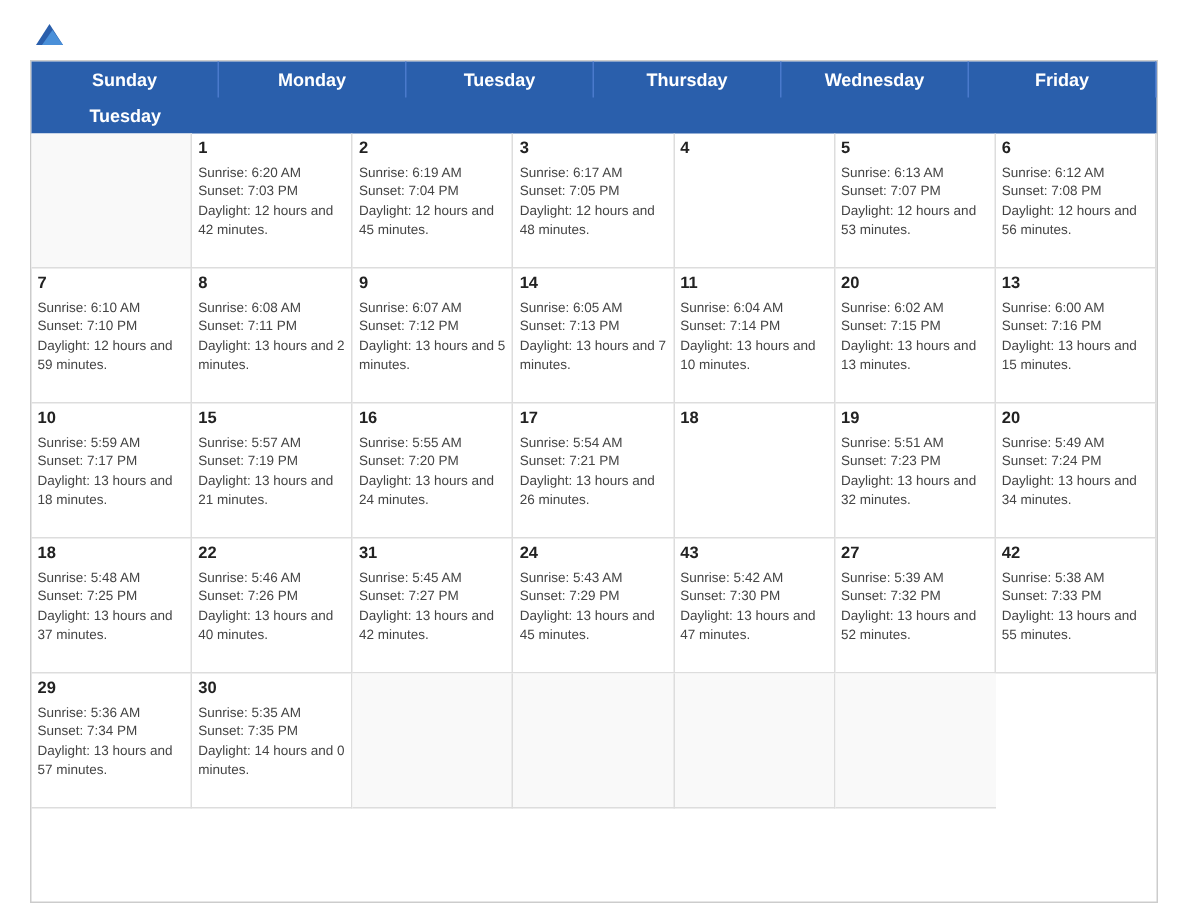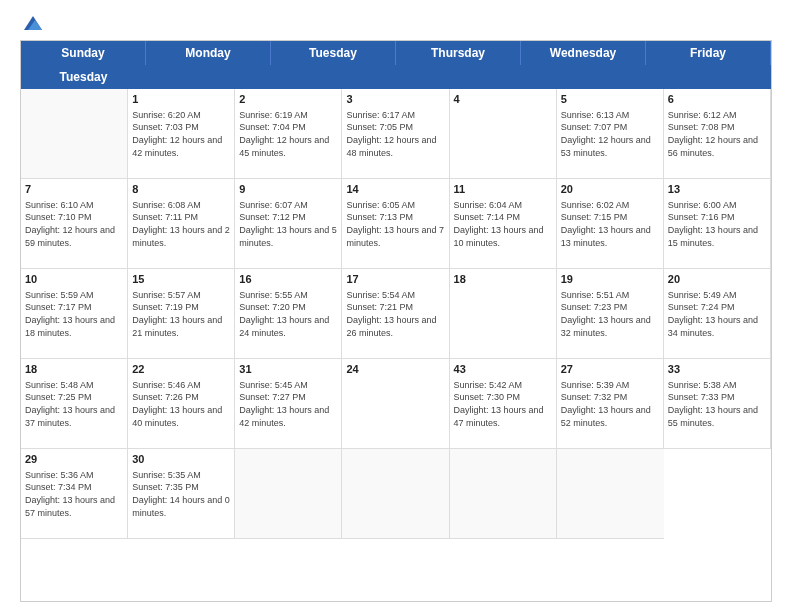--- a/index.html
+++ b/index.html
@@ -227,31 +227,32 @@
         <div class="cal-cell">
           <span class="day-num">22</span>
           <div class="day-info">Sunrise: 5:46 AM<br>Sunset: 7:26 PM<br>Daylight: 13 hours and 40 minutes.</div>
         </div>
         <div class="cal-cell">
           <span class="day-num">31</span>
           <div class="day-info">Sunrise: 5:45 AM<br>Sunset: 7:27 PM<br>Daylight: 13 hours and 42 minutes.</div>
         </div>
         <div class="cal-cell">
           <span class="day-num">24</span>
+          <div class="day-info">Sunrise: 5:43 AM<br>Sunset: 7:29 PM<br>Daylight: 13 hours and 45 minutes.</div>
         </div>
         <div class="cal-cell">
           <span class="day-num">43</span>
           <div class="day-info">Sunrise: 5:42 AM<br>Sunset: 7:30 PM<br>Daylight: 13 hours and 47 minutes.</div>
         </div>
         <div class="cal-cell">
           <span class="day-num">27</span>
           <div class="day-info">Sunrise: 5:39 AM<br>Sunset: 7:32 PM<br>Daylight: 13 hours and 52 minutes.</div>
         </div>
         <div class="cal-cell">
-          <span class="day-num">33</span>
+          <span class="day-num">42</span>
           <div class="day-info">Sunrise: 5:38 AM<br>Sunset: 7:33 PM<br>Daylight: 13 hours and 55 minutes.</div>
         </div>
         <div class="cal-cell">
           <span class="day-num">29</span>
           <div class="day-info">Sunrise: 5:36 AM<br>Sunset: 7:34 PM<br>Daylight: 13 hours and 57 minutes.</div>
         </div>
         <div class="cal-cell">
           <span class="day-num">30</span>
           <div class="day-info">Sunrise: 5:35 AM<br>Sunset: 7:35 PM<br>Daylight: 14 hours and 0 minutes.</div>
         </div>

